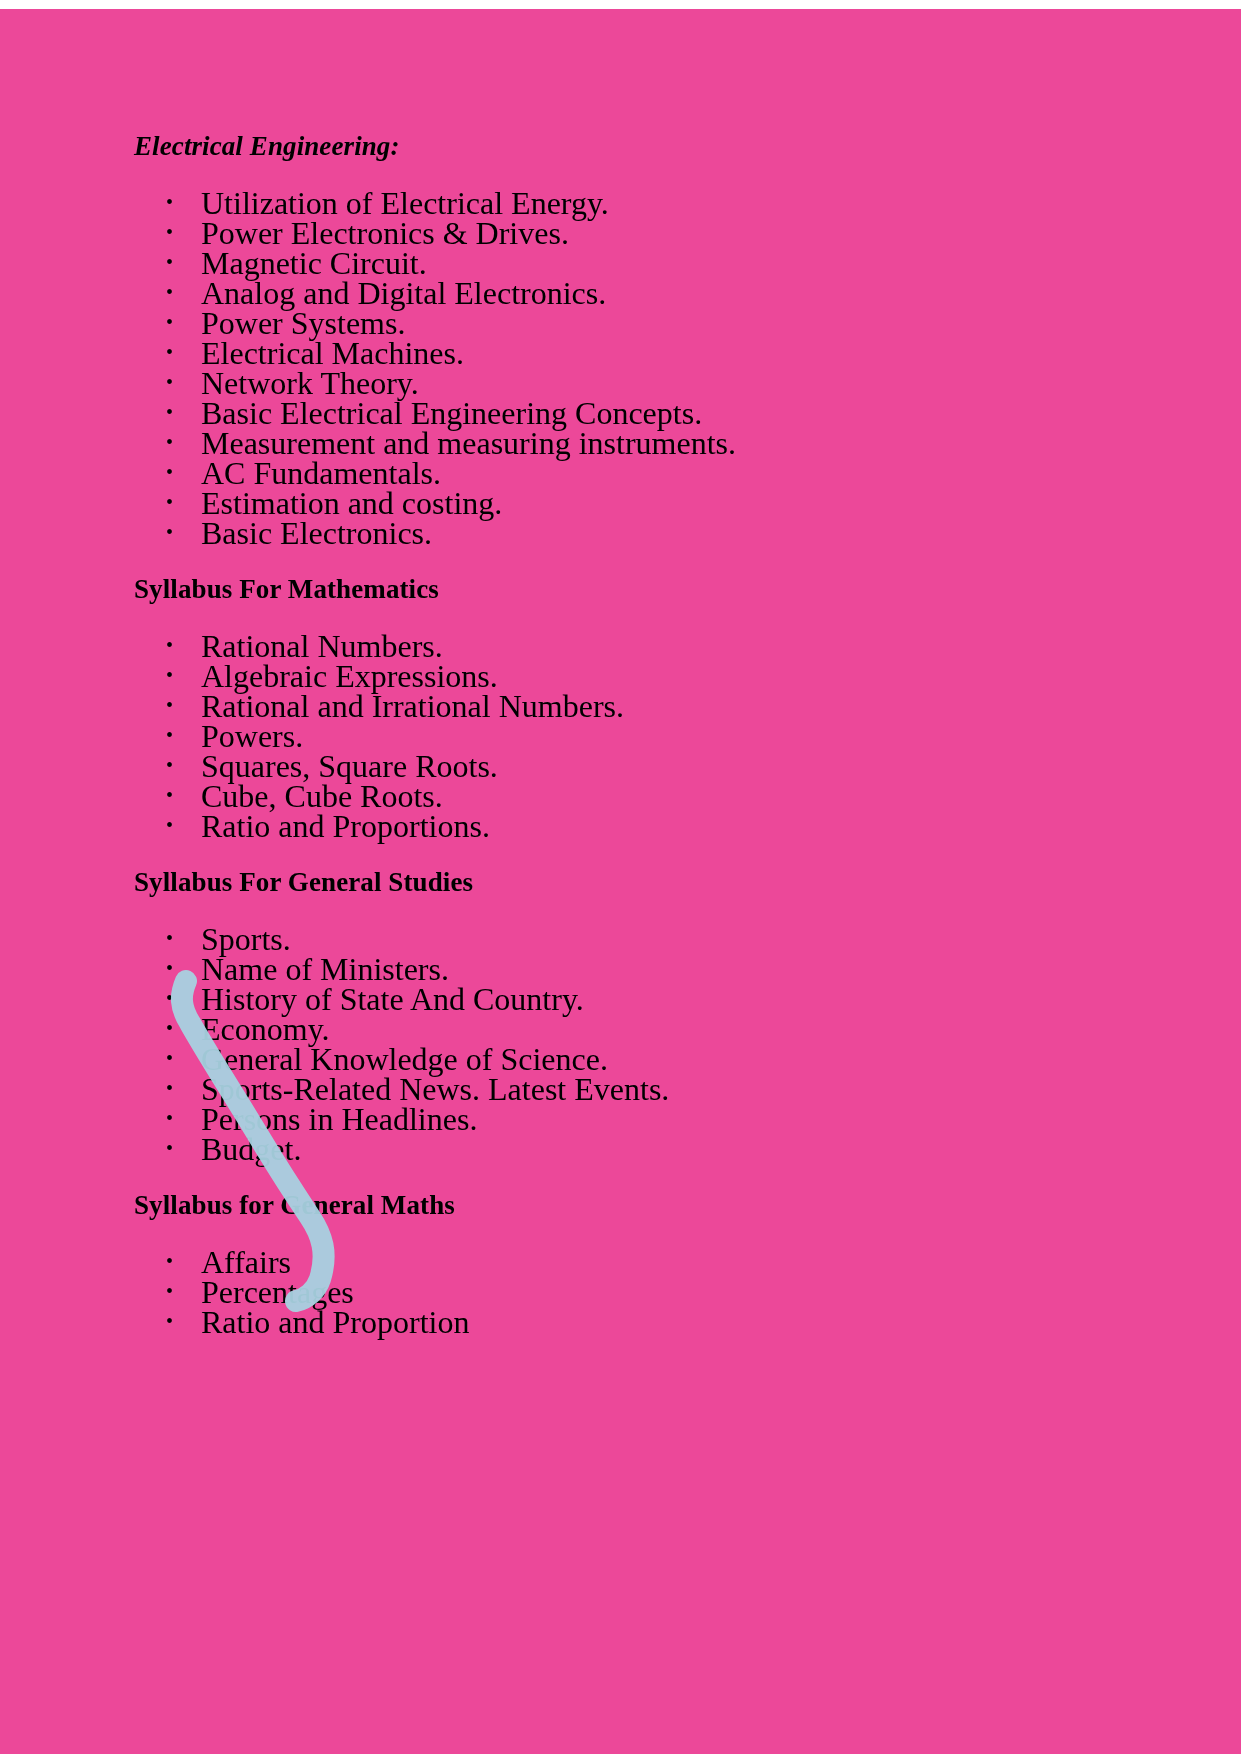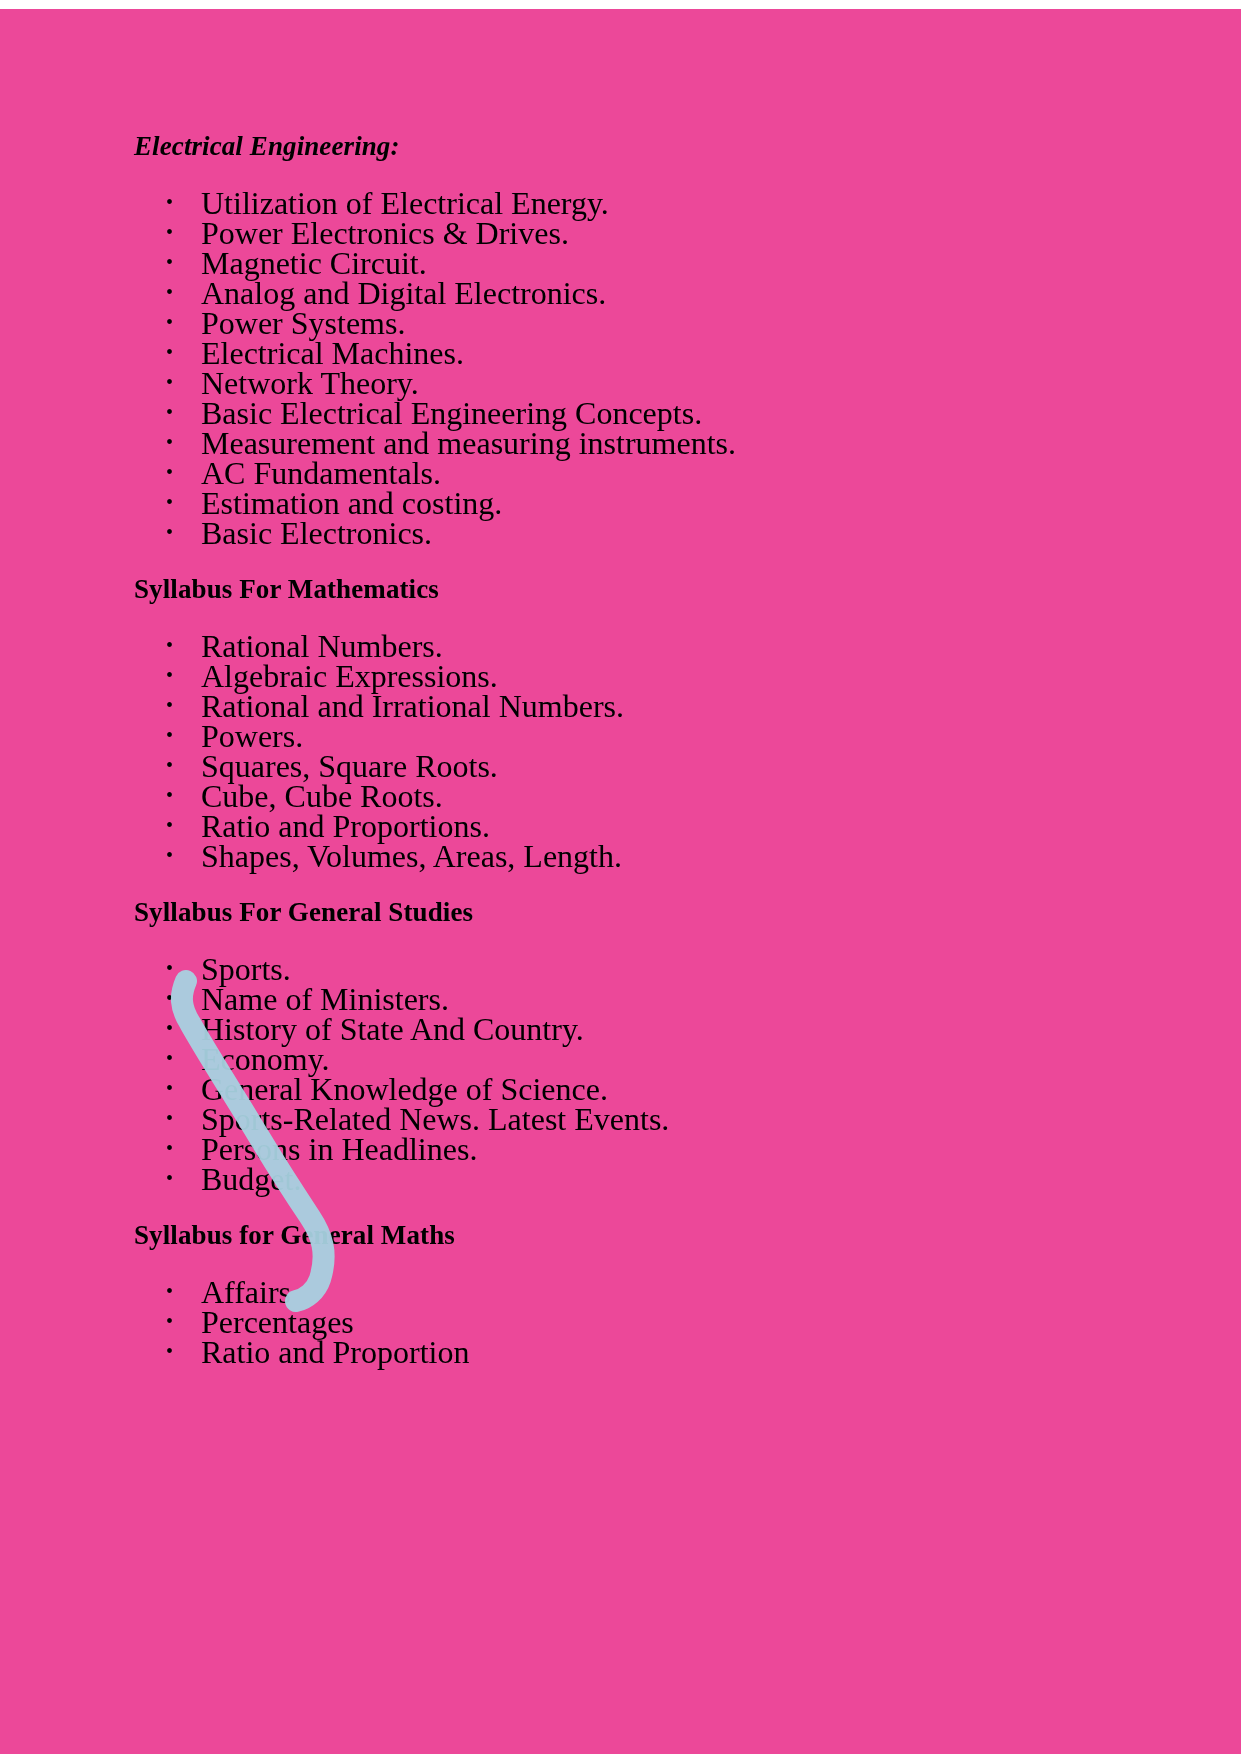--- a/index.html
+++ b/index.html
@@ -112,21 +112,20 @@
     <h2 class="heading">Syllabus For Mathematics</h2>
     <div class="gap-head-to-list"></div>
     <ul class="bullet-list">
       <li>Rational Numbers.</li>
       <li>Algebraic Expressions.</li>
       <li>Rational and Irrational Numbers.</li>
       <li>Powers.</li>
       <li>Squares, Square Roots.</li>
       <li>Cube, Cube Roots.</li>
       <li>Ratio and Proportions.</li>
-      <li>Shapes, Volumes, Areas, Length.</li>
     </ul>
     <div class="gap-list-to-head"></div>
 
     <h2 class="heading">Syllabus For General Studies</h2>
     <div class="gap-head-to-list"></div>
     <ul class="bullet-list">
       <li>Sports.</li>
       <li>Name of Ministers.</li>
       <li>History of State And Country.</li>
       <li>Economy.</li>

